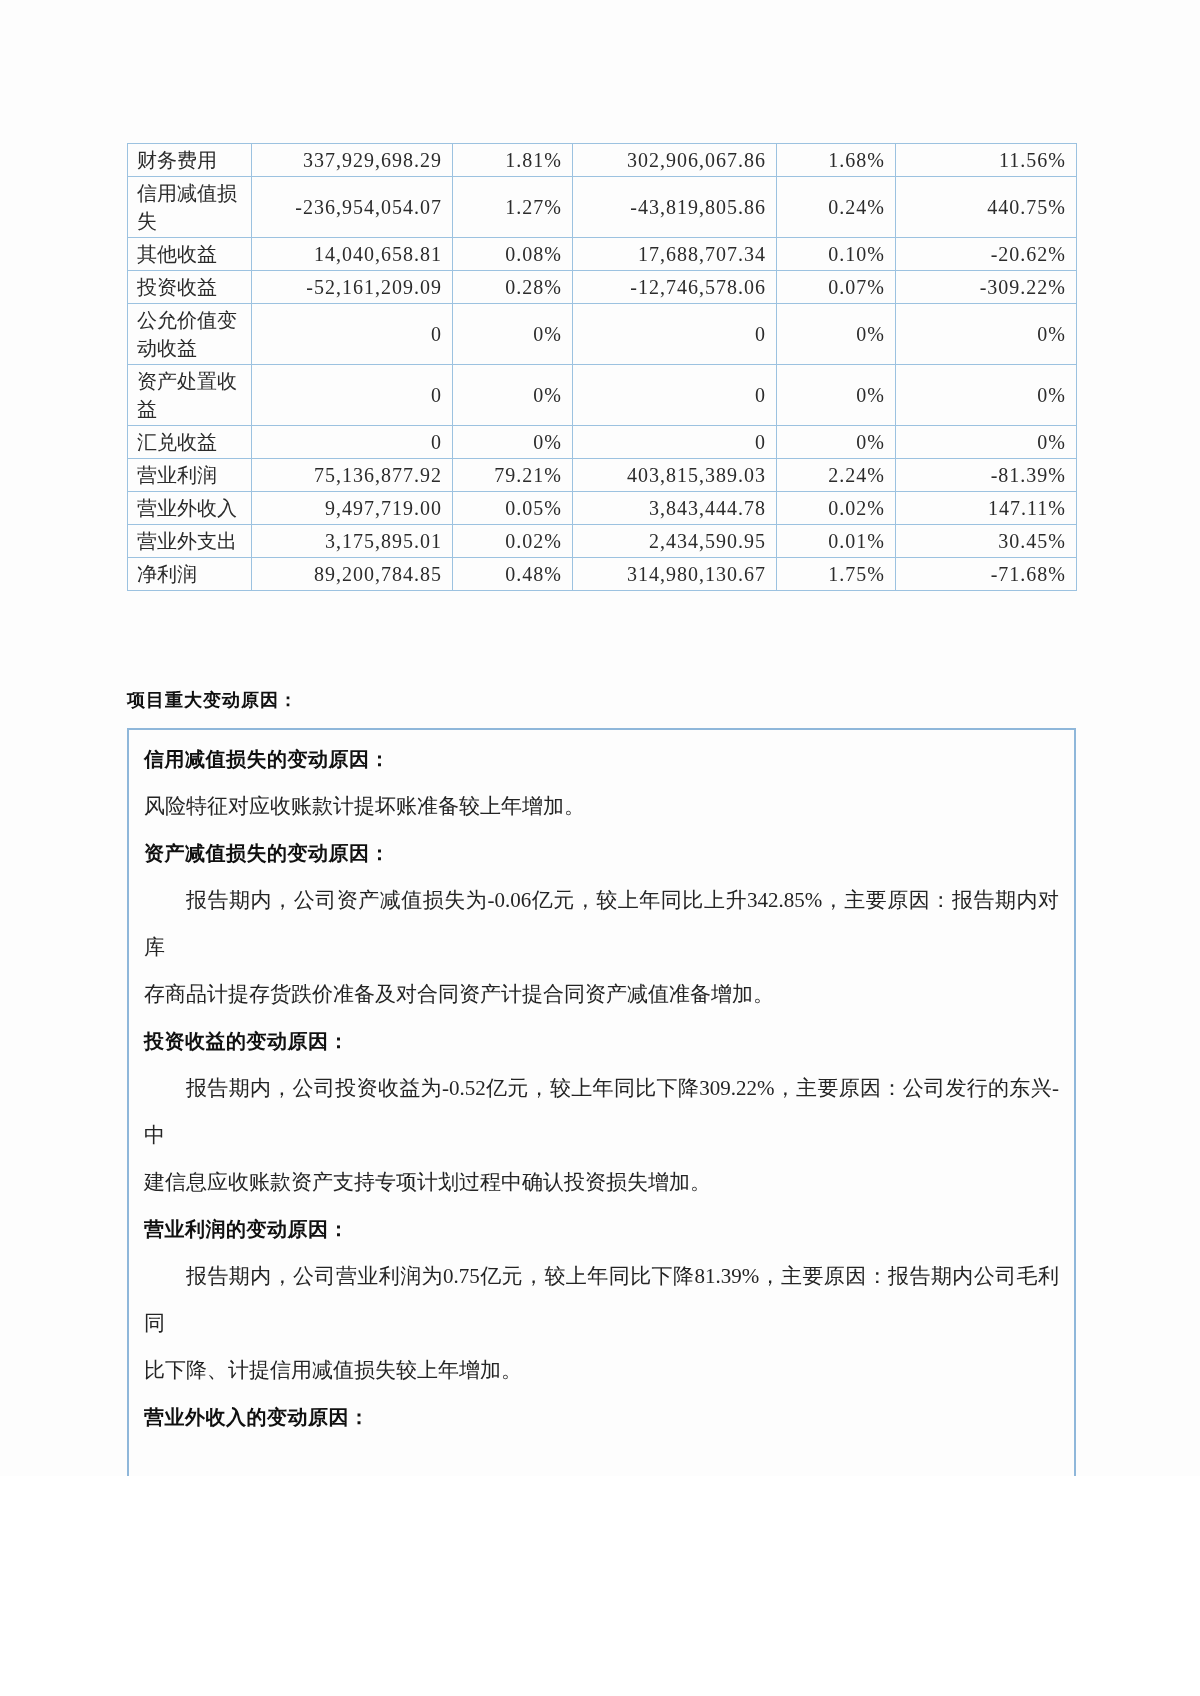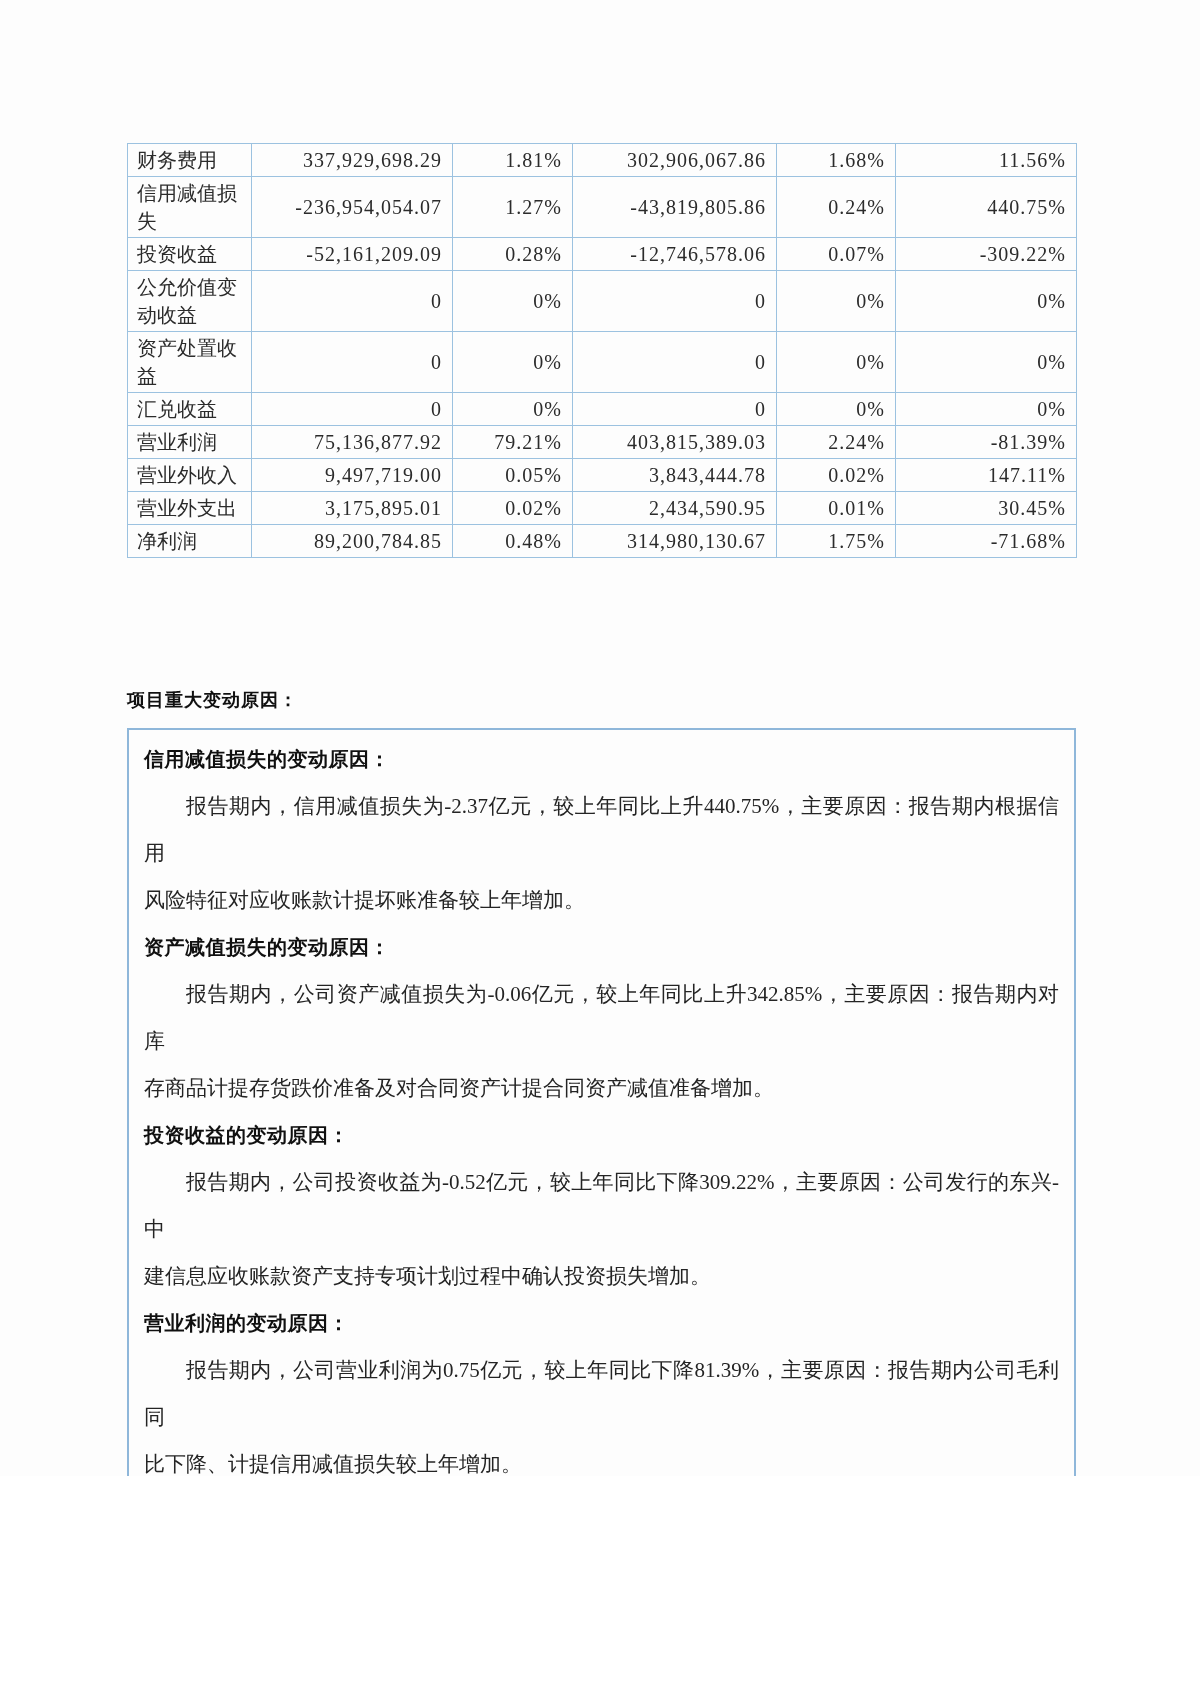--- a/index.html
+++ b/index.html
@@ -107,20 +107,28 @@
         </tr>
         <tr>
           <td class="label-cell">信用减值损失</td>
           <td class="num-cell">-236,954,054.07</td>
           <td class="num-cell">1.27%</td>
           <td class="num-cell">-43,819,805.86</td>
           <td class="num-cell">0.24%</td>
           <td class="num-cell">440.75%</td>
         </tr>
         <tr>
+          <td class="label-cell">其他收益</td>
+          <td class="num-cell">14,040,658.81</td>
+          <td class="num-cell">0.08%</td>
+          <td class="num-cell">17,688,707.34</td>
+          <td class="num-cell">0.10%</td>
+          <td class="num-cell">-20.62%</td>
+        </tr>
+        <tr>
           <td class="label-cell">投资收益</td>
           <td class="num-cell">-52,161,209.09</td>
           <td class="num-cell">0.28%</td>
           <td class="num-cell">-12,746,578.06</td>
           <td class="num-cell">0.07%</td>
           <td class="num-cell">-309.22%</td>
         </tr>
         <tr>
           <td class="label-cell">公允价值变动收益</td>
           <td class="num-cell">0</td>
@@ -177,21 +185,20 @@
           <td class="num-cell">1.75%</td>
           <td class="num-cell">-71.68%</td>
         </tr>
       </tbody>
   </table>
 
   <div class="section-title">项目重大变动原因：</div>
 
   <div class="reason-box" id="reason-box">
       <div class="reason-heading">信用减值损失的变动原因：</div>
-      <div class="reason-line first jfull">报告期内，信用减值损失为-2.37亿元，较上年同比上升440.75%，主要原因：报告期内根据信用</div>
       <div class="reason-line">风险特征对应收账款计提坏账准备较上年增加。</div>
       <div class="reason-heading">资产减值损失的变动原因：</div>
       <div class="reason-line first jfull">报告期内，公司资产减值损失为-0.06亿元，较上年同比上升342.85%，主要原因：报告期内对库</div>
       <div class="reason-line">存商品计提存货跌价准备及对合同资产计提合同资产减值准备增加。</div>
       <div class="reason-heading">投资收益的变动原因：</div>
       <div class="reason-line first jfull">报告期内，公司投资收益为-0.52亿元，较上年同比下降309.22%，主要原因：公司发行的东兴-中</div>
       <div class="reason-line">建信息应收账款资产支持专项计划过程中确认投资损失增加。</div>
       <div class="reason-heading">营业利润的变动原因：</div>
       <div class="reason-line first jfull">报告期内，公司营业利润为0.75亿元，较上年同比下降81.39%，主要原因：报告期内公司毛利同</div>
       <div class="reason-line">比下降、计提信用减值损失较上年增加。</div>

